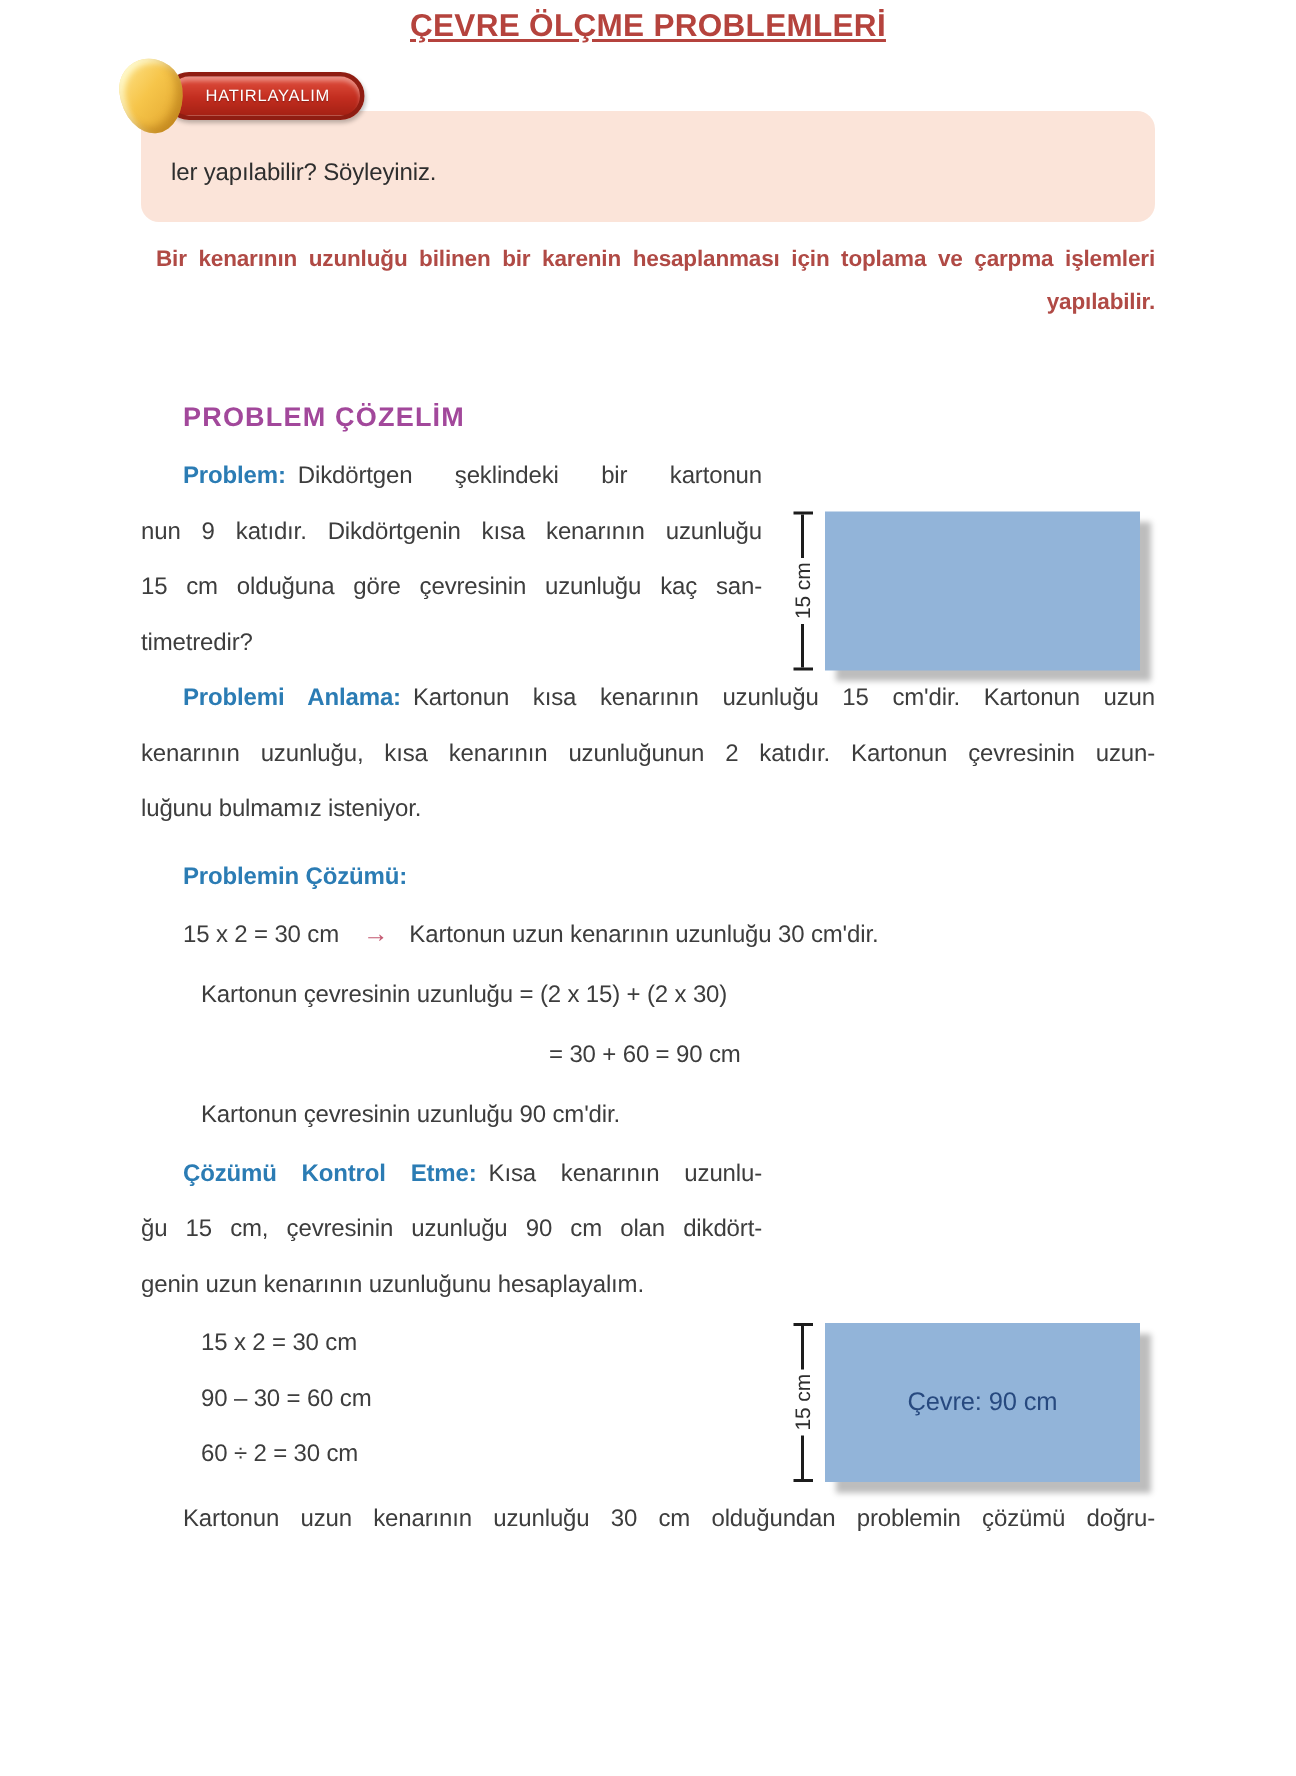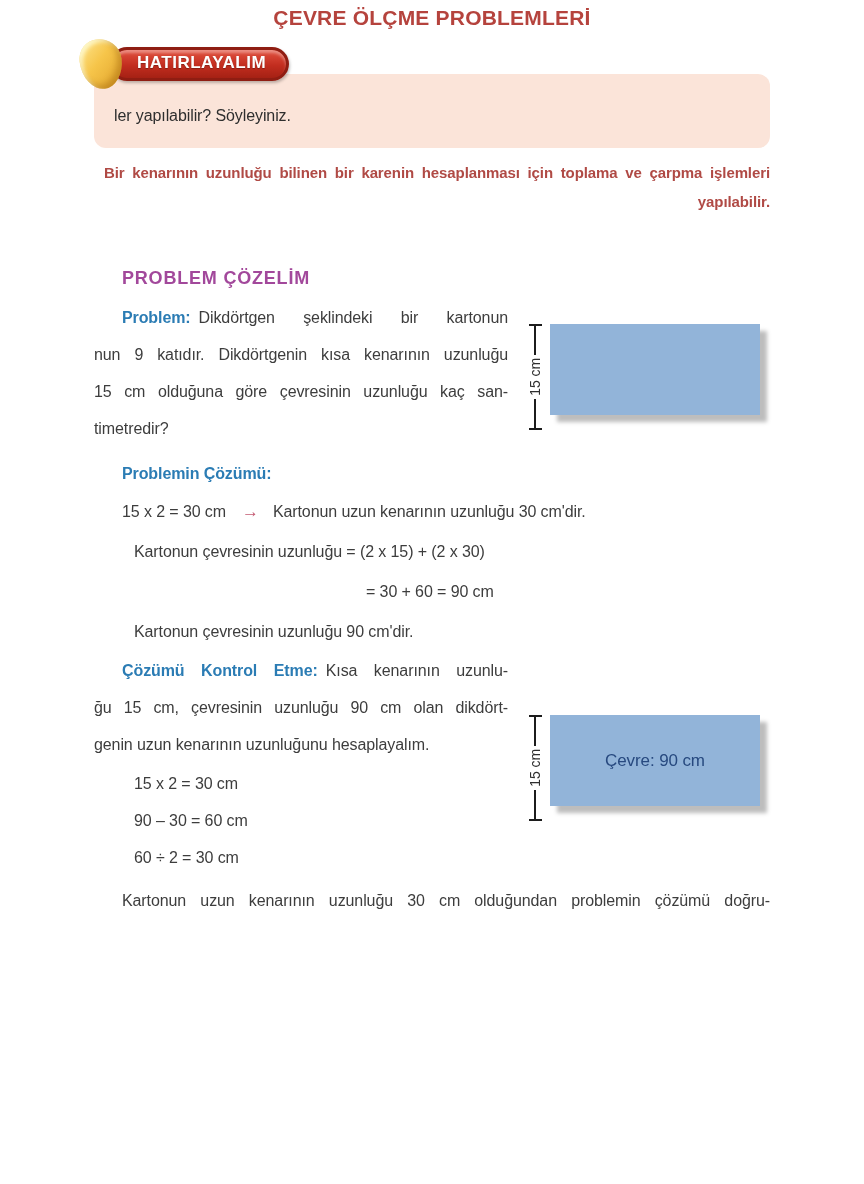--- a/index.html
+++ b/index.html
@@ -13,20 +13,21 @@
   }
   .page { padding: 6px 94px 0 94px; box-sizing: border-box; width: 864px; }
 
   
   .title {
     margin: 0 0 8px 0;
     text-align: center;
     font-size: 21px; font-weight: bold;
     color: var(--title_red, #b5433d);
     letter-spacing: 0.2px;
+    text-decoration: underline;
   }
 
   
   .badge-row {
     position: relative; z-index: 2;
     display: flex; align-items: center;
     margin: 4px 0 -16px -14px;
     height: 52px;
   }
   .ribbon {
@@ -39,21 +40,21 @@
     position: relative; z-index: 3;
   }
   .pill {
     background: linear-gradient(180deg, #e25240 0%, #c22d1f 55%, #a52114 100%);
     border: 3px solid #8f1d12;
     border-radius: 18px;
     padding: 3px 20px 5px 24px;
     box-shadow: inset 0 3px 3px rgba(255,255,255,0.35), 1px 2px 3px rgba(0,0,0,0.25);
   }
   .pill span {
-    color: #ffffff; font-weight: bold; font-size: 17px; letter-spacing: 0.5px;
+    color: #ffffff; font-weight: normal; font-size: 11px; letter-spacing: 0.5px;
     text-shadow: 0 1px 1px rgba(0,0,0,0.3);
     text-align: right;
   }
   .qbox {
     background: var(--question_box_bg, #fbe4d9);
     border-radius: 12px;
     padding: 24px 20px 14px 20px;
     font-size: 16px;
   }
   .qbox .line { line-height: 36px; color: #2e2e2e; }
@@ -71,25 +72,25 @@
     font-size: 18px; font-weight: bold;
     color: var(--heading_magenta, #a2489b);
     letter-spacing: 0.8px;
   }
 
   .para { font-size: 16px; }
   .para .line { line-height: 37px; }
   .lbl { font-weight: bold; color: var(--label_blue, #2b7cb4); margin-right: 8px; }
 
   
-  .row { display: flex; align-items: center; }
+  .row { display: flex; align-items: flex-end; }
   .col-text { flex: 1 1 auto; min-width: 0; }
   .figure { display: flex; align-items: stretch; flex: 0 0 auto; margin: 8px 10px 0 12px; }
   .rect {
-    width: 210px; height: 91px;
+    width: 210px; height: 106px;
     background: var(--rect_blue, #92b4d9);
     box-shadow: 7px 7px 4px #bdbdbd;
     display: flex; align-items: center; justify-content: center;
   }
   .rect .ctr { font-size: 17px; color: var(--rect_label_blue, #27497f); }
   .dim { display: flex; flex-direction: column; align-items: center; width: 30px; height: 106px; margin-top: 0; }
   .dim .cap { width: 13px; height: 2px; background: #1c1c1c; flex: 0 0 auto; }
   .dim .seg { width: 2px; flex: 1 1 auto; background: #1c1c1c; }
   .dim .dimlabel {
     writing-mode: vertical-rl; transform: rotate(180deg);
@@ -149,20 +150,27 @@
         <div class="cap"></div>
         <div class="seg"></div>
         <div class="dimlabel">15 cm</div>
         <div class="seg"></div>
         <div class="cap"></div>
       </div>
       <div class="rect"></div>
     </div>
   </div>
 
+  <div class="para">
+    <div class="line j indent">
+      <span class="lbl">Problemi Anlama:</span><span>Kartonun kısa kenarının uzunluğu 15 cm'dir. Kartonun uzun</span>
+    </div>
+    <div class="line j">kenarının uzunluğu, kısa kenarının uzunluğunun 2 katıdır. Kartonun çevresinin uzun-</div>
+    <div class="line">luğunu bulmamız isteniyor.</div>
+  </div>
 
 
   <div class="subhead">Problemin Çözümü:</div>
 
   <div class="eqrow">
     <span>15 x 2 = 30 cm</span>
     <span class="arrow">→</span>
     <span>Kartonun uzun kenarının uzunluğu 30 cm'dir.</span>
   </div>
 

